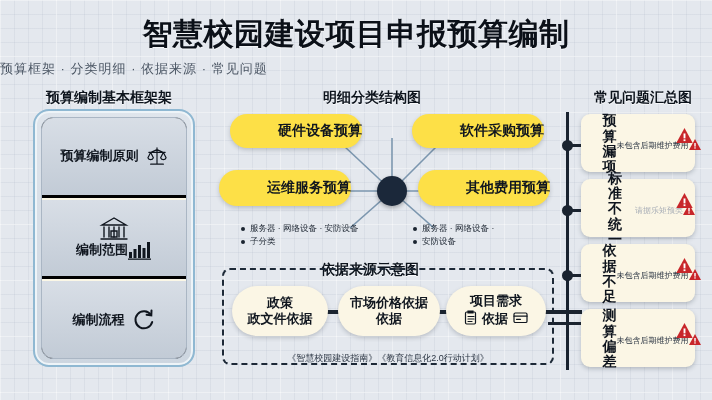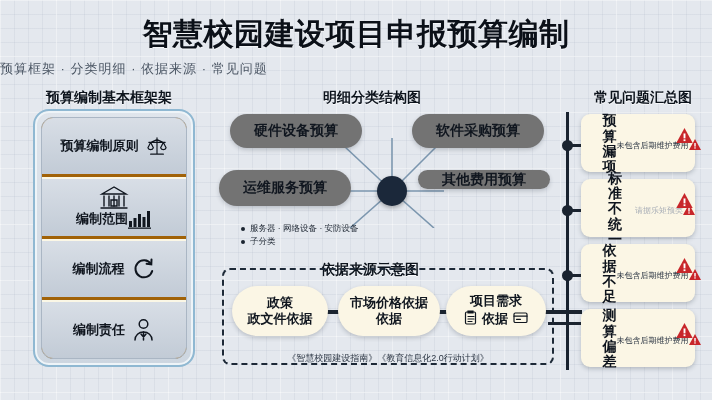--- a/index.html
+++ b/index.html
@@ -37,21 +37,21 @@
   
   #frame-outer{
     position:absolute; left:33px; top:109px; width:162px; height:258px;
     border:2px solid #8fb8d2; border-radius:16px;
     background:linear-gradient(180deg,#dfe5ec,#cdd6e0);
     box-shadow:inset 0 0 0 2px #eef4f8;
   }
   #frame-inner{
     position:absolute; left:41px; top:117px; width:146px; height:242px;
     border:1px solid #aab6c4; border-radius:12px; overflow:hidden;
-    background:#a16207;
+    background:#000000;
     display:flex; flex-direction:column; gap:3px;
   }
   .fw-card{
     flex:1; display:flex; align-items:center; justify-content:center; gap:7px;
     background:linear-gradient(180deg,#d8dee6 0%,#c2cbd6 100%);
     border-top:2px solid #fbf7e6;
     font-size:13px; font-weight:bold; color:#10161f;
     position:relative;
   }
   .fw-card:first-child{ border-top:none; }
@@ -60,30 +60,30 @@
   .fw-icon svg{ display:block; }
 
   
   #hub-area{ position:absolute; left:222px; top:108px; width:330px; height:120px; }
   .spokes{ position:absolute; inset:0; }
   .hub-dot{
     position:absolute; left:155px; top:68px; width:30px; height:30px;
     border-radius:50%; background:#1b283a; box-shadow:0 2px 4px rgba(0,0,0,.3);
   }
   .pill{
-    position:absolute; background:#737373; border-radius:22px;
-    display:flex; align-items:center; justify-content:center;
+    position:absolute; background:#fde047; border-radius:22px;
+    display:flex; align-items:center; justify-content:flex-end;
     font-size:14px; font-weight:bold; color:#10161f;
     box-shadow:0 2px 4px rgba(40,50,65,.22);
     white-space:nowrap;
   }
   #p-hw{ left:8px;  top:6px;   width:132px; height:34px; }
   #p-sw{ left:190px;top:6px;   width:132px; height:34px; }
   #p-om{ left:-3px; top:62px;  width:132px; height:36px; }
-  #p-ot{ left:196px;top:62px;  width:132px; height:19px; }
+  #p-ot{ left:196px;top:62px;  width:132px; height:36px; }
 
   .bullets{ position:absolute; font-size:8.5px; color:#1d2632; line-height:1.55; }
   .bullets li{ list-style:none; position:relative; padding-left:10px; white-space:nowrap;}
   .bullets li:before{
     content:""; position:absolute; left:1px; top:5px; width:4px; height:4px;
     border-radius:50%; background:#1b2430;
   }
   #bl-left{ left:240px; top:222px; }
   #bl-right{ left:412px; top:222px; }
 
@@ -183,30 +183,20 @@
     <div class="fw-card">
       <span>编制流程</span>
       <span class="fw-icon">
         <svg width="24" height="24" viewBox="0 0 24 24" fill="none" stroke="#10161f" stroke-width="2" stroke-linecap="round">
           <path d="M19 7a8.5 8.5 0 1 0 1.2 7"></path>
             <path d="M19.5 2.5 19.3 7.4l-4.7-.6"></path>
         </svg>
       </span>
     </div>
 
-    <div class="fw-card">
-      <span>编制责任</span>
-      <span class="fw-icon">
-        <svg width="23" height="24" viewBox="0 0 23 24" fill="none" stroke="#10161f" stroke-width="1.5" stroke-linecap="round">
-          <circle cx="11.5" cy="6" r="4.3"></circle>
-          <path d="M3 22c0-4.7 3.8-8 8.5-8s8.5 3.3 8.5 8"></path>
-          <path d="M11.5 14v8M9 16l2.5 3 2.5-3"></path>
-        </svg>
-      </span>
-    </div>
   </div>
 
   <div class="sec-head" style="left:323px; top:89px;">明细分类结构图</div>
 
   <div id="hub-area">
     <svg class="spokes" viewBox="0 0 330 120" preserveAspectRatio="none">
       <g stroke="#7b96ae" stroke-width="1.6">
         <line x1="170" y1="83" x2="122" y2="38"></line>
         <line x1="170" y1="83" x2="215" y2="38"></line>
         <line x1="170" y1="83" x2="120" y2="83"></line>
@@ -228,20 +218,24 @@
         <span>运维服务预算</span>
       </div>
     <div class="pill" id="p-ot">
         <span>其他费用预算</span>
       </div>
   </div>
 
   <ul class="bullets" id="bl-left">
     <li>服务器 · 网络设备 · 安防设备</li>
     <li>子分类</li>
+  </ul>
+  <ul class="bullets" id="bl-right">
+    <li>服务器 · 网络设备 ·</li>
+    <li>安防设备</li>
   </ul>
 
   <div class="sec-head" id="src-head">依据来源示意图</div>
   <div id="src-box">
     <div class="src-line" id="sl1"></div>
     <div class="src-line" id="sl2"></div>
     <div class="src-line" id="sl3"></div>
 
     <div class="src-pill" id="sp1">
       <span>政策</span>

